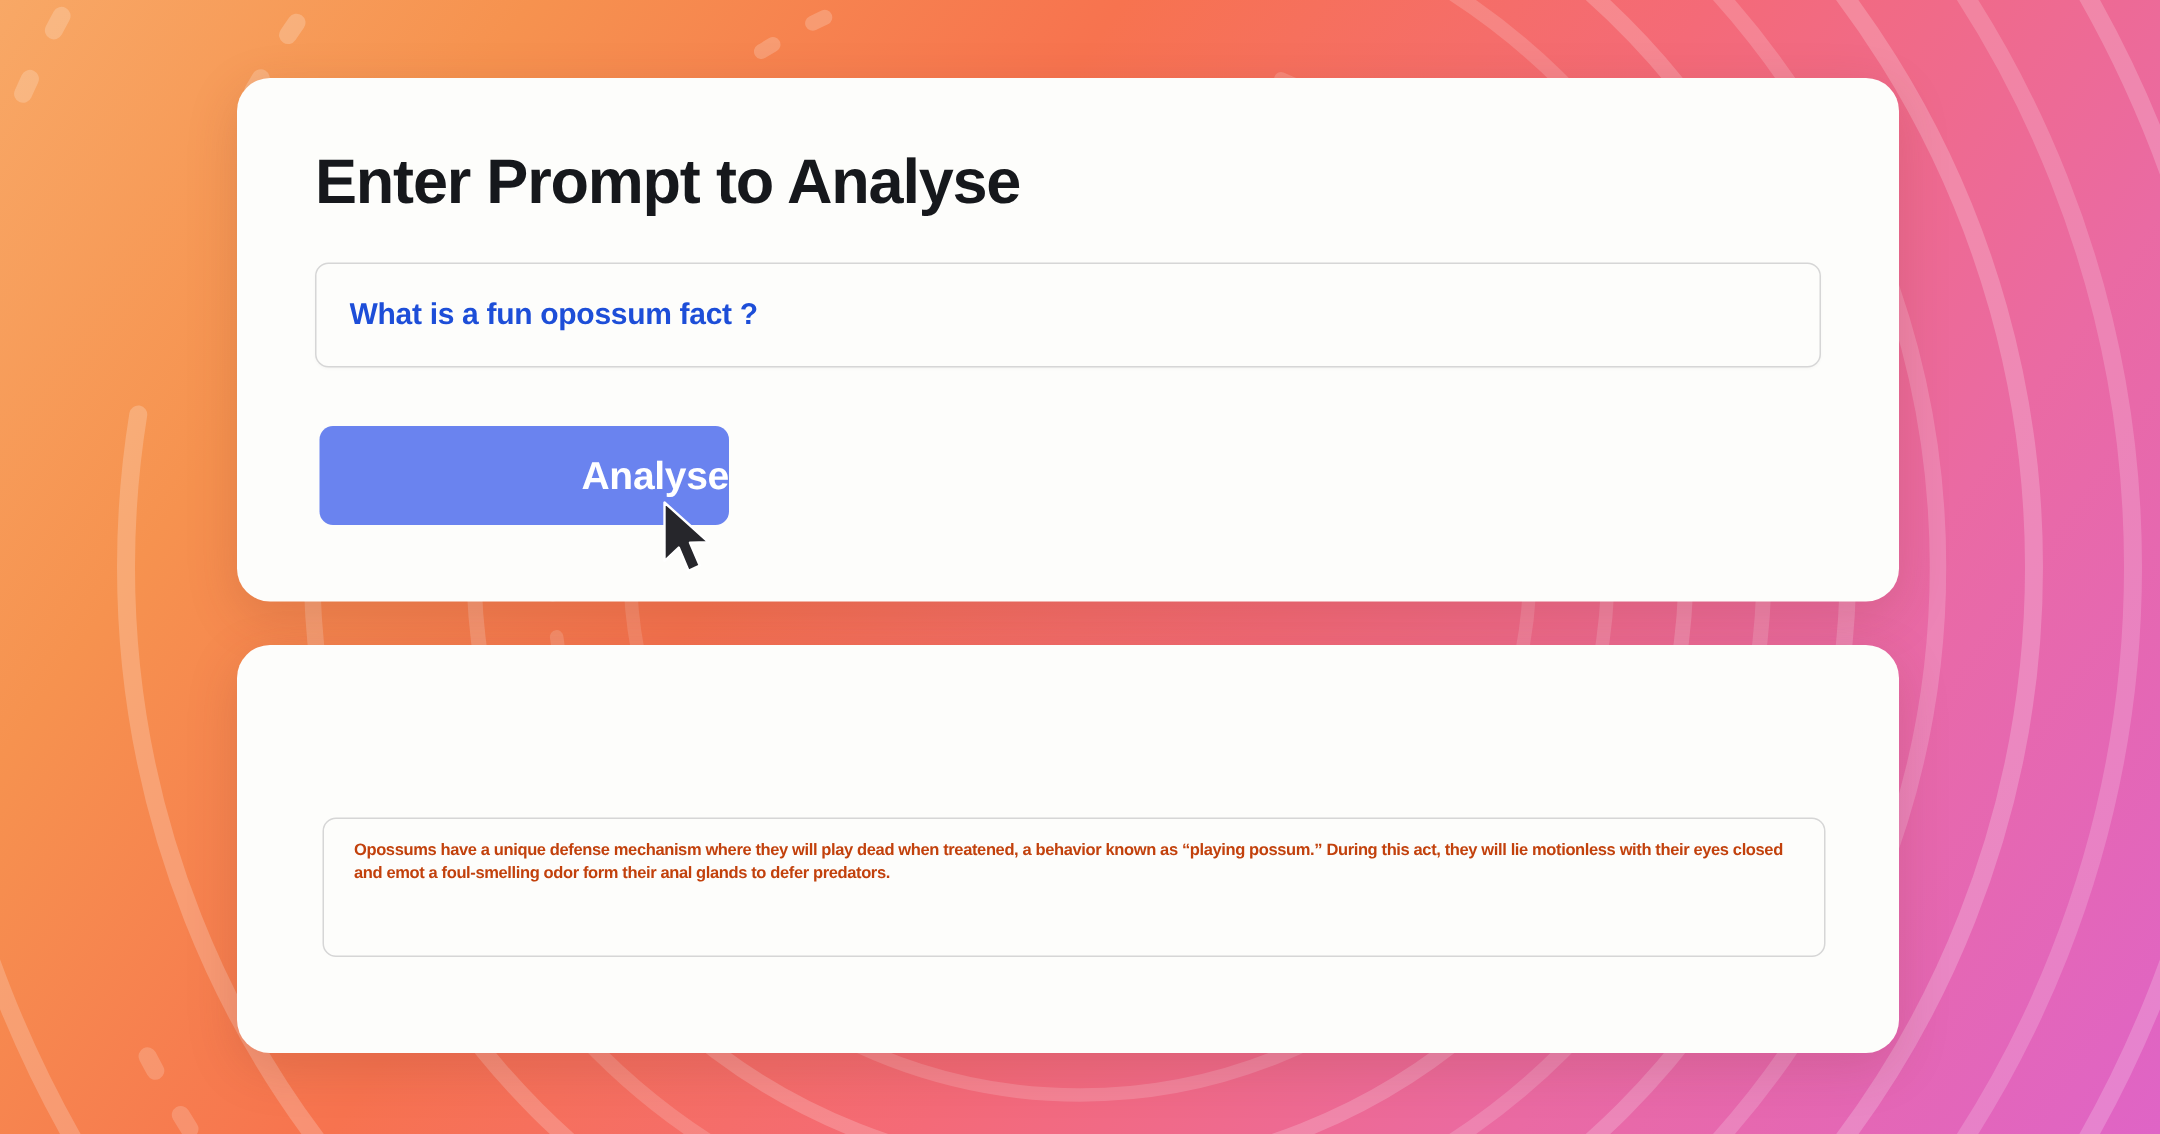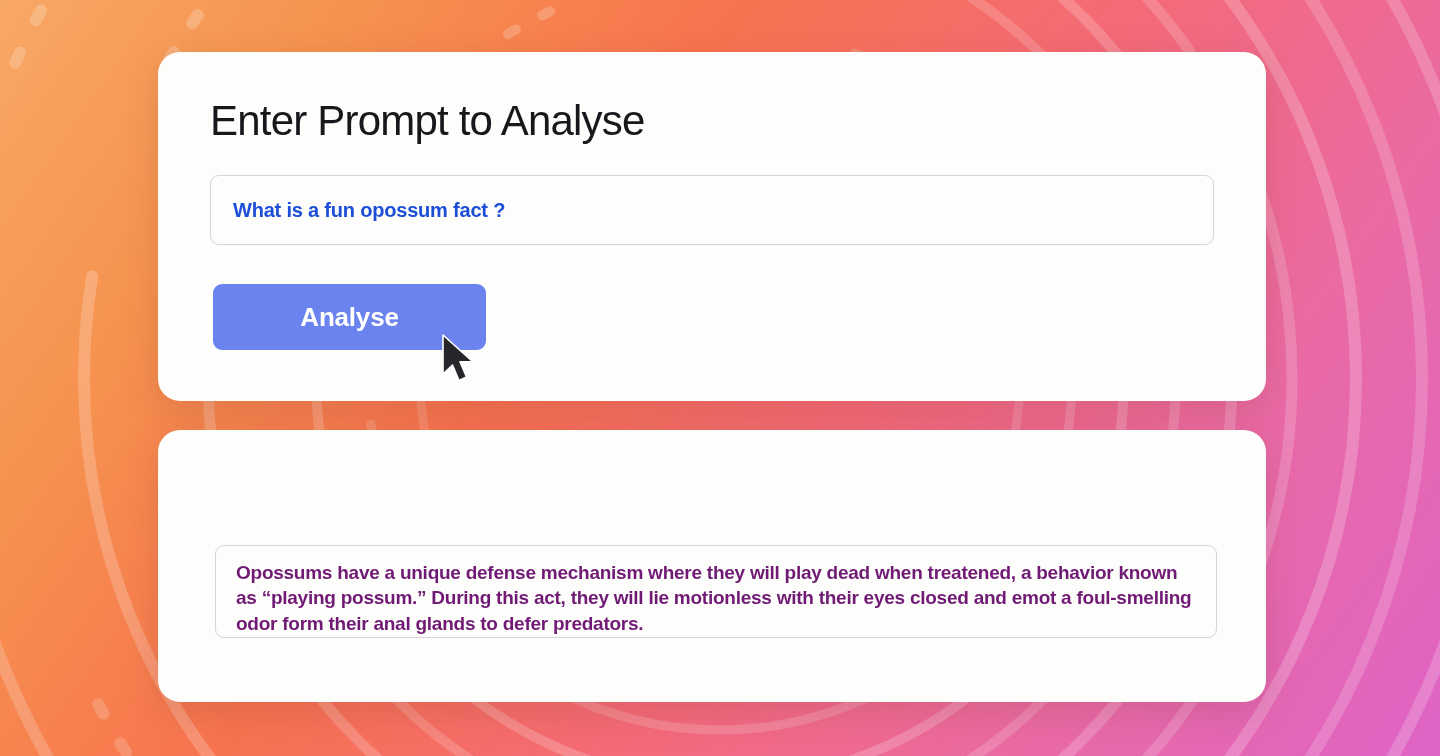--- a/index.html
+++ b/index.html
@@ -53,21 +53,21 @@
     left: 158px;
     top: 430px;
     width: 1108px;
     height: 272px;
   }
 
   .card-title {
     position: absolute;
     left: 52px;
     color: #16181c;
-    font-weight: 400;
+    font-weight: 700;
     letter-spacing: -0.8px;
     white-space: nowrap;
   }
 
   #prompt-title {
     top: 45px;
     font-size: 42px;
   }
 
   #response-title {
@@ -112,41 +112,42 @@
     height: 66px;
     background: #6a83ef;
     border: 0;
     border-radius: 9px;
     color: #ffffff;
     font-family: "Liberation Sans", sans-serif;
     font-size: 26px;
     font-weight: 700;
     letter-spacing: -0.2px;
     cursor: pointer;
+    text-align: right;
   }
 
   
   #response-box {
     position: absolute;
     left: 57px;
     top: 115px;
     width: 1002px;
     height: 93px;
     border: 1px solid #d6d6d6;
     border-radius: 9px;
     background: #fdfdfb;
     padding: 14px 18px 0 20px;
     overflow: hidden;
   }
 
   #response-text {
-    font-size: 19px;
+    font-size: 11px;
     font-weight: 700;
     line-height: 1.34;
-    color: #701a75;
+    color: #c2410c;
     letter-spacing: -0.25px;
   }
 
   
   #mouse-cursor {
     position: absolute;
     left: 440px;
     top: 333px;
     width: 42px;
     height: 52px;

